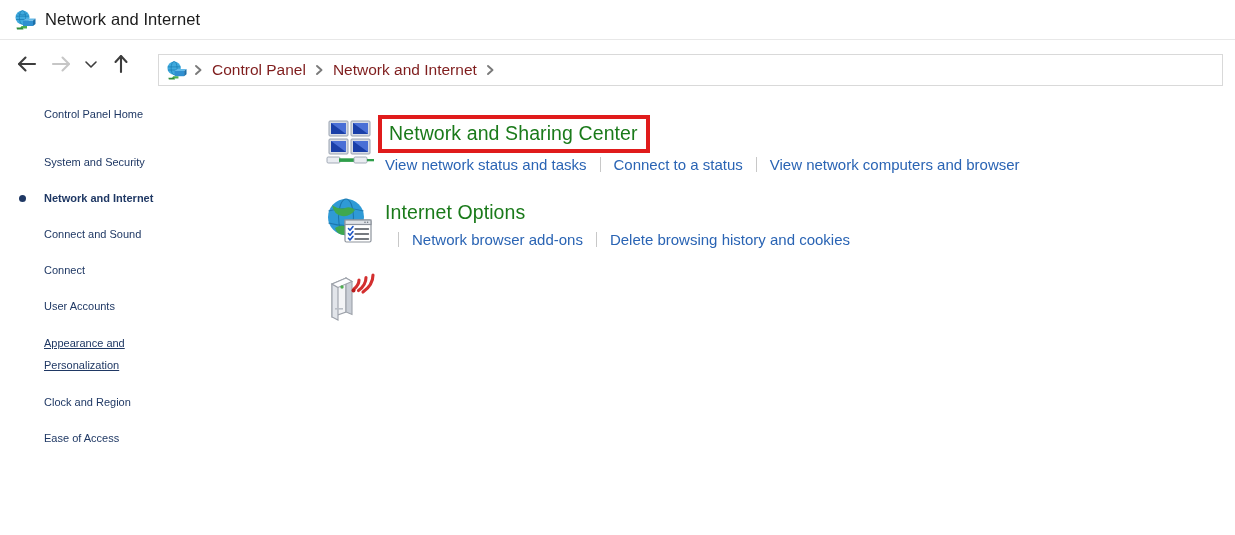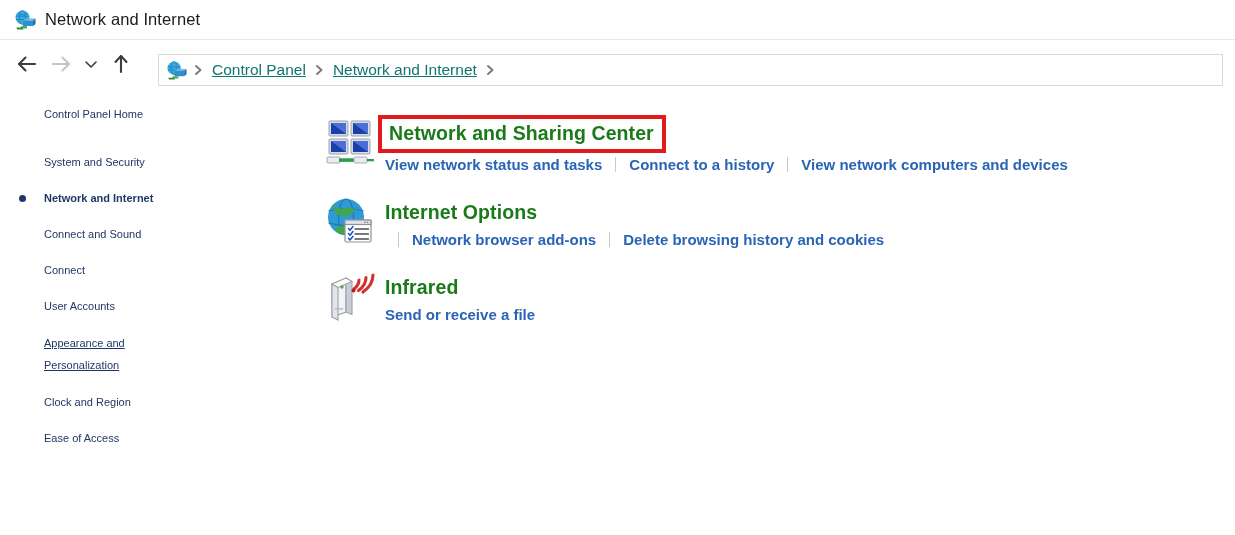--- a/index.html
+++ b/index.html
@@ -37,22 +37,22 @@
   .nav-btn:first-child { margin-left:10px; }
   .nav-arrow { display:block; }
 
   .addressbar {
     position:absolute; left:158px; top:54px; width:1065px; height:32px;
     border:1px solid #d9d9d9; background:#ffffff;
     display:flex; align-items:center; padding-left:7px;
   }
   .addr-icon { width:21px; height:21px; flex:none; margin-right:3px; }
   .crumb {
-    font-size:15.5px; color:#0f766e; white-space:nowrap;
-    padding:0 5px; line-height:30px;text-decoration:underline;
+    font-size:15.5px; color:#7f1d1d; white-space:nowrap;
+    padding:0 5px; line-height:30px;
   }
   .crumb-sep {
     color:#8a8a8a; font-size:12px; padding:0 3px;
     display:flex; align-items:center; height:30px;
   }
   .chev-r { display:block; }
 
   
   .sidebar {
     position:absolute; left:0; top:104px; width:300px;
@@ -67,21 +67,21 @@
   .side-bullet {
     position:absolute; left:19px; top:7px;
     width:7px; height:7px; border-radius:50%;
     background:#1f3864;
   }
   .side-gap { height:12px; }
 
   
   .content { position:absolute; left:325px; top:116px; width:900px; }
 
-  .category { position:relative; display:flex; margin-bottom:22px;font-weight:bold; }
+  .category { position:relative; display:flex; margin-bottom:22px; }
   .cat-icon { width:52px; height:52px; flex:none; margin-right:8px; position:relative; }
   .cat-body { padding-top:5px; }
 
   .cat-title {
     display:inline-block;
     font-size:19.5px; color:#1a7a1a;
     line-height:25px; white-space:nowrap;
     letter-spacing:.1px;
   }
   .cat-title.highlight {
@@ -257,23 +257,23 @@
             <rect x="29" y="41" width="13" height="6" rx="1.2" fill="#e9ecf1" stroke="#9aa3b0" stroke-width=".9"></rect>
             <rect x="42" y="43" width="7" height="2.3" fill="#2f9e4a"></rect>
           </g>
         </svg>
       </span>
       <div class="cat-body">
         <div class="cat-title highlight">Network and Sharing Center</div>
         <div class="cat-links">
           <a class="cat-link">View network status and tasks</a>
           <span class="link-sep"></span>
-          <a class="cat-link">Connect to a history</a>
+          <a class="cat-link">Connect to a status</a>
           <span class="link-sep"></span>
-          <a class="cat-link">View network computers and devices</a>
+          <a class="cat-link">View network computers and browser</a>
         </div>
       </div>
     </div>
 
     <div class="category">
       <span class="cat-icon">
         <svg width="52" height="52" viewBox="0 0 52 52">
           <circle cx="21" cy="22" r="18" fill="#2f9ad6"></circle>
           <path d="M3.5 16 Q21 11 38.5 16" fill="none" stroke="#1d77ad" stroke-width="1.1"></path>
           <path d="M3.5 28 Q21 33 38.5 28" fill="none" stroke="#1d77ad" stroke-width="1.1"></path>
@@ -317,22 +317,16 @@
           <circle cx="17" cy="17" r="1.7" fill="#4fae4f"></circle>
           <rect x="10" y="38" width="8" height="1.6" fill="#b9bec6"></rect>
           <g fill="none" stroke-linecap="round">
             <path d="M29 19 q5 -4 5 -9" stroke="#d32f2f" stroke-width="3.1"></path>
             <path d="M33.5 20.5 q7.5 -5.5 7.5 -13" stroke="#d32f2f" stroke-width="3.1"></path>
             <path d="M38 22 q10 -7 10 -17" stroke="#d32f2f" stroke-width="3.1"></path>
           </g>
           <circle cx="28.5" cy="20.5" r="2" fill="#b71c1c"></circle>
         </svg>
       </span>
-      <div class="cat-body">
-        <div class="cat-title">Infrared</div>
-        <div class="cat-links">
-          <a class="cat-link">Send or receive a file</a>
-        </div>
-      </div>
     </div>
 
   </div>
 </div>
 
 </body></html>

